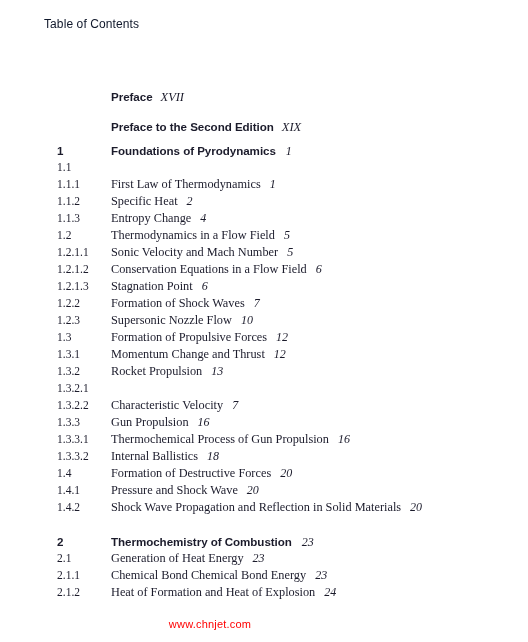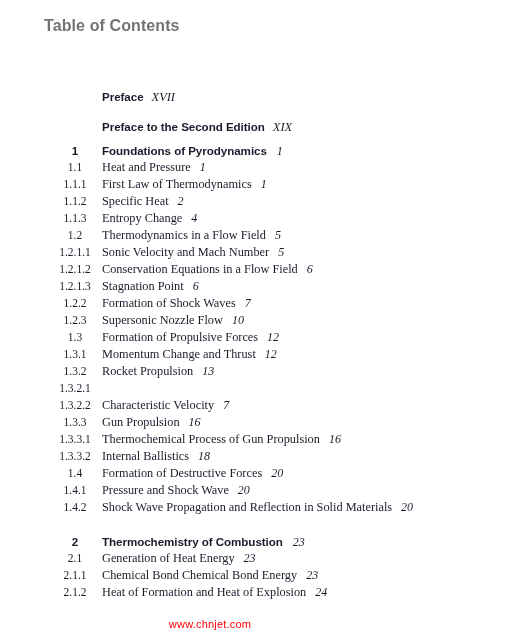--- a/index.html
+++ b/index.html
@@ -17,34 +17,33 @@
     color: #1b1b2b;
     -webkit-font-smoothing: antialiased;
   }
 
   
   .page-title {
     position: absolute;
     left: 44px;
     top: 17px;
     font-family: "Liberation Sans", "DejaVu Sans", sans-serif;
-    font-weight: bold;
-    font-size: 16px;
+    font-weight: normal;
+    font-size: 12px;
     letter-spacing: 0.1px;
-    color: #737373;
+    color: #0f172a;
     white-space: nowrap;
   }
 
   
   .toc {
     position: absolute;
-    left: 4px;
+    left: 13px;
     top: 82px;
     width: 504px;
-    text-align: center;
   }
 
   .entry {
     display: flex;
     align-items: baseline;
     height: 17px;
     line-height: 17px;
     white-space: nowrap;
   }
 
@@ -140,21 +139,20 @@
     <div class="entry front">
       <span class="num"></span>
       <span class="body">Preface to the Second Edition<span class="page">XIX</span></span>
     </div>
     <div class="entry chapter">
       <span class="num">1</span>
       <span class="body">Foundations of Pyrodynamics<span class="page">1</span></span>
     </div>
     <div class="entry section">
       <span class="num">1.1</span>
-      <span class="body">Heat and Pressure<span class="page">1</span></span>
     </div>
     <div class="entry section">
       <span class="num">1.1.1</span>
       <span class="body">First Law of Thermodynamics<span class="page">1</span></span>
     </div>
     <div class="entry section">
       <span class="num">1.1.2</span>
       <span class="body">Specific Heat<span class="page">2</span></span>
     </div>
     <div class="entry section">

